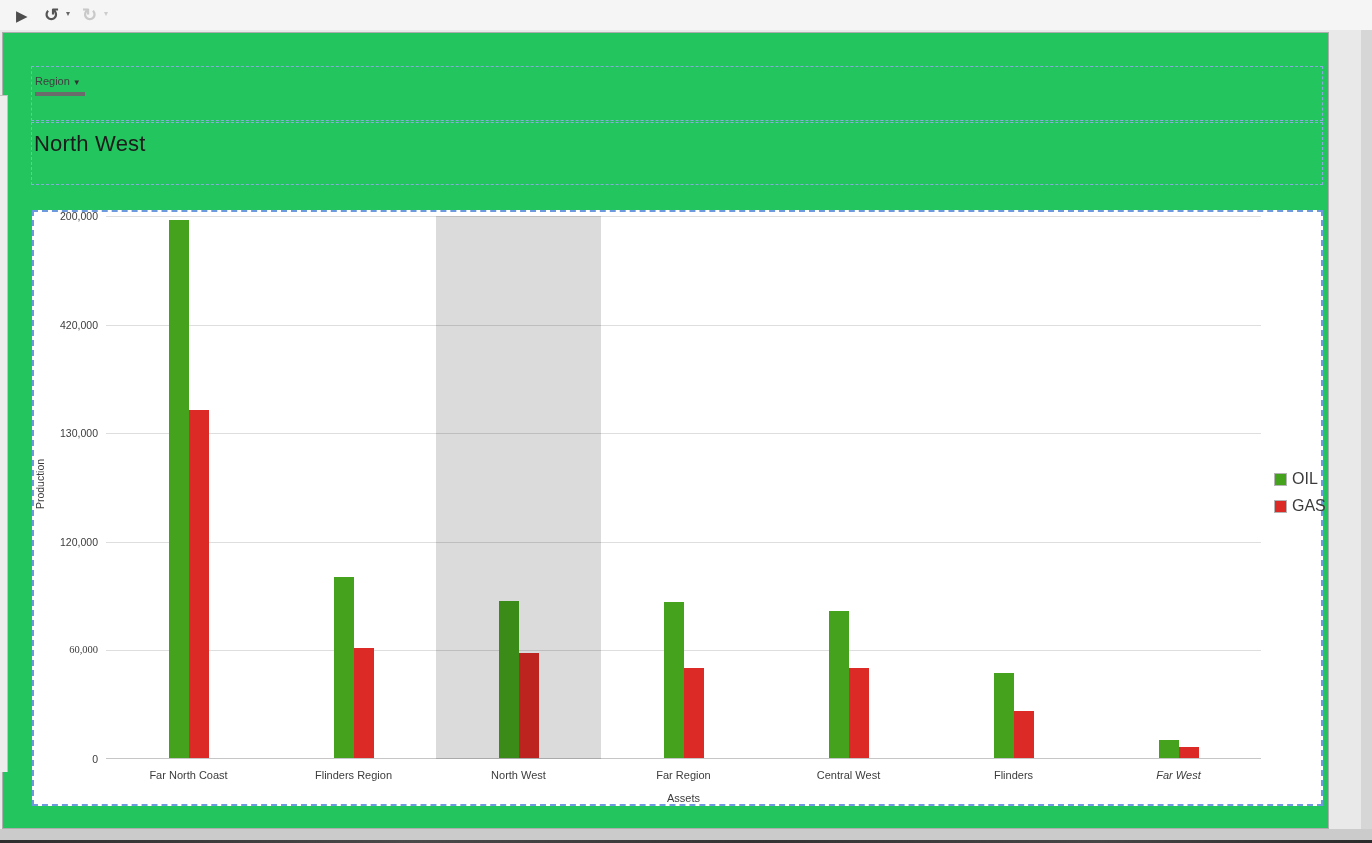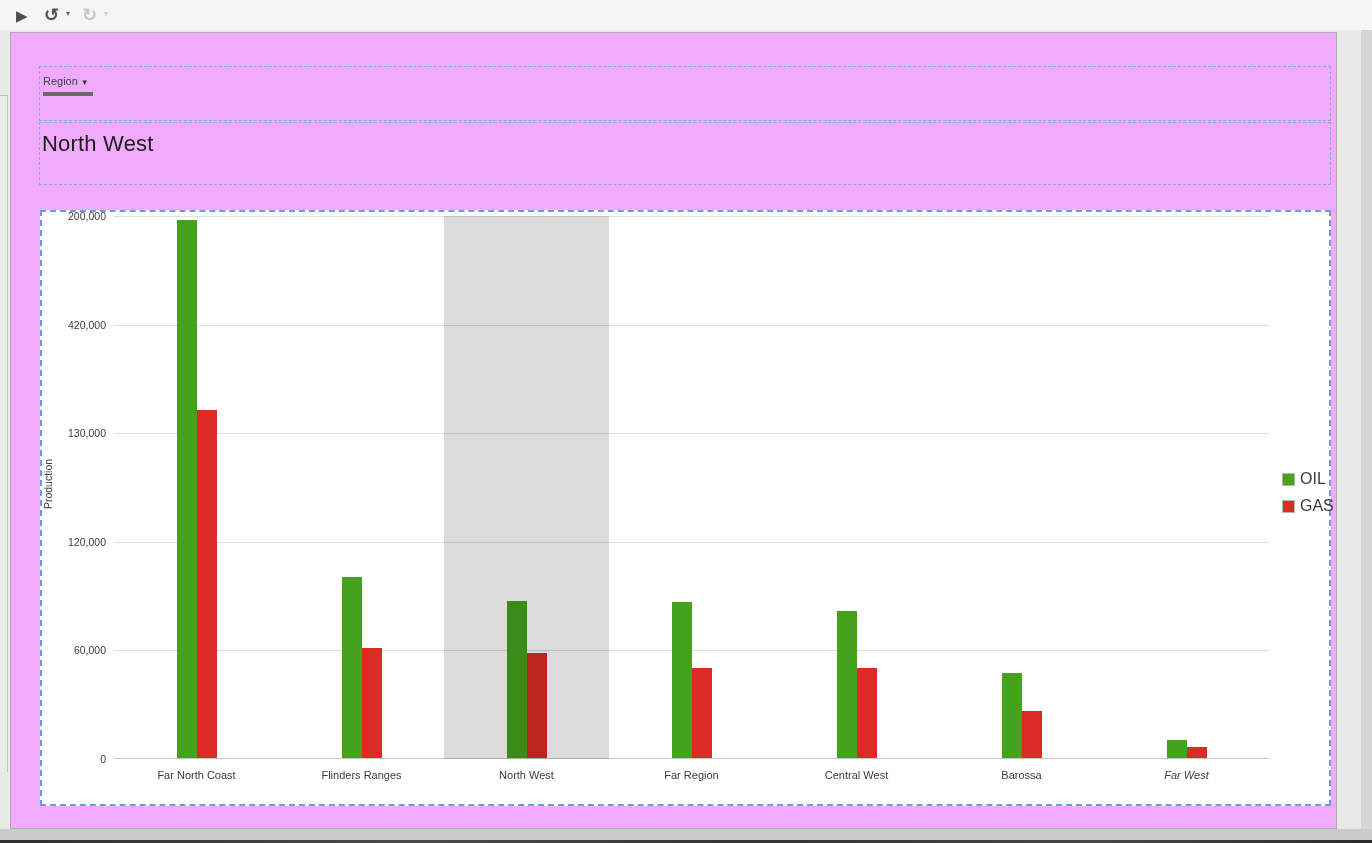--- a/index.html
+++ b/index.html
@@ -11,22 +11,22 @@
   #toolbar { position:absolute; left:0; top:0; width:1372px; height:30px; background:#f5f5f5; }
   .tb-icon { position:absolute; top:2px; font-size:18px; line-height:26px; }
   #play-icon { left:16px; color:#4d4d4d; font-size:15px; top:3px; }
   #undo-icon { left:44px; color:#555; font-weight:bold;}
   #redo-icon { left:82px; color:#c9c9c9; font-weight:bold;}
   .tb-caret { position:absolute; top:9px; font-size:8px; }
   #undo-caret { left:66px; color:#666; }
   #redo-caret { left:104px; color:#ccc; }
 
   
-  #page { position:absolute; left:10px; top:32px; width:1327px; height:797px;
-    background:#f0abfc; border:1px solid #adadad; }
+  #page { position:absolute; left:2px; top:32px; width:1327px; height:797px;
+    background:#22c55e; border:1px solid #adadad; }
 
   
   #left-strip { position:absolute; left:0; top:95px; width:8px; height:677px;
     background:#ededed; border-top:1px solid #c2c2c2; border-right:1px solid #c2c2c2; }
 
   
   #bottom-gray { position:absolute; left:0; top:829px; width:1372px; height:11px; background:#cbcbcb; }
   #bottom-dark { position:absolute; left:0; top:840px; width:1372px; height:3px;
     background:linear-gradient(90deg,#2e2e2e 0%,#4a4a4a 30%,#333 55%,#464646 80%,#2b2b2b 100%); }
   #right-strip { position:absolute; left:1361px; top:30px; width:11px; height:799px; background:#d6d6d6; }
@@ -85,53 +85,54 @@
     </div>
 
     <div id="title-box">
       <span id="title-text">North West</span>
     </div>
 
     <div id="chart">
       <div id="plot">
           <div class="ytick" style="top: 543px;">0</div>
           <div class="gridline" style="top: 434.4px;"></div>
-          <div class="ytick" style="top: 434.4px;">60,000</div>
+          <div class="ytick" style="top: 434.4px; font-family: Liberation Serif, serif;">60,000</div>
           <div class="gridline" style="top: 325.8px;"></div>
           <div class="ytick" style="top: 325.8px;">120,000</div>
           <div class="gridline" style="top: 217.2px;"></div>
           <div class="ytick" style="top: 217.2px;">130,000</div>
           <div class="gridline" style="top: 108.6px;"></div>
           <div class="ytick" style="top: 108.6px;">420,000</div>
           <div class="gridline" style="top: 0px;"></div>
           <div class="ytick" style="top: 0px;">200,000</div>
           <div class="bar" title="Far North Coast OIL: 297000" style="left: 62.5px; height: 537.57px; background: rgb(68, 162, 29);"></div>
           <div class="bar" title="Far North Coast GAS: 192000" style="left: 82.5px; height: 347.52px; background: rgb(220, 43, 38);"></div>
           <div class="xlabel" style="left: 2.5px;">Far North Coast</div>
           <div class="bar" title="Flinders Ranges OIL: 100000" style="left: 227.5px; height: 181px; background: rgb(68, 162, 29);"></div>
           <div class="bar" title="Flinders Ranges GAS: 61000" style="left: 247.5px; height: 110.41px; background: rgb(220, 43, 38);"></div>
-          <div class="xlabel" style="left: 167.5px;">Flinders Ranges</div>
+          <div class="xlabel" style="left: 167.5px;">Flinders Region</div>
           <div class="bar" title="North West OIL: 87000" style="left: 392.5px; height: 157.47px; background: rgb(68, 162, 29);"></div>
           <div class="bar" title="North West GAS: 58000" style="left: 412.5px; height: 104.98px; background: rgb(220, 43, 38);"></div>
           <div class="xlabel" style="left: 332.5px;">North West</div>
           <div class="bar" title="Far North OIL: 86000" style="left: 557.5px; height: 155.66px; background: rgb(68, 162, 29);"></div>
           <div class="bar" title="Far North GAS: 50000" style="left: 577.5px; height: 90.5px; background: rgb(220, 43, 38);"></div>
           <div class="xlabel" style="left: 497.5px;">Far Region</div>
           <div class="bar" title="Central West OIL: 81000" style="left: 722.5px; height: 146.61px; background: rgb(68, 162, 29);"></div>
           <div class="bar" title="Central West GAS: 50000" style="left: 742.5px; height: 90.5px; background: rgb(220, 43, 38);"></div>
           <div class="xlabel" style="left: 662.5px;">Central West</div>
           <div class="bar" title="Barossa OIL: 47000" style="left: 887.5px; height: 85.07px; background: rgb(68, 162, 29);"></div>
           <div class="bar" title="Barossa GAS: 26000" style="left: 907.5px; height: 47.06px; background: rgb(220, 43, 38);"></div>
-          <div class="xlabel" style="left: 827.5px;">Barossa</div>
+          <div class="xlabel" style="left: 827.5px;">Flinders</div>
           <div class="bar" title="Far West OIL: 10000" style="left: 1052.5px; height: 18.1px; background: rgb(68, 162, 29);"></div>
           <div class="bar" title="Far West GAS: 6000" style="left: 1072.5px; height: 10.86px; background: rgb(220, 43, 38);"></div>
           <div class="xlabel" style="left: 992.5px; font-style: italic;">Far West</div>
           <div id="band" style="left: 330px; width: 165px; background: rgba(0, 0, 0, 0.14);"></div>
         </div>
       <div id="y-title">Production</div>
+      <div id="x-title">Assets</div>
       <div id="legend">
           <div class="legend-row">
             <div class="legend-swatch" style="background: rgb(68, 162, 29);"></div>
             <span class="legend-label">OIL</span>
           </div>
           <div class="legend-row">
             <div class="legend-swatch" style="background: rgb(220, 43, 38);"></div>
             <span class="legend-label">GAS</span>
           </div>
         </div>

